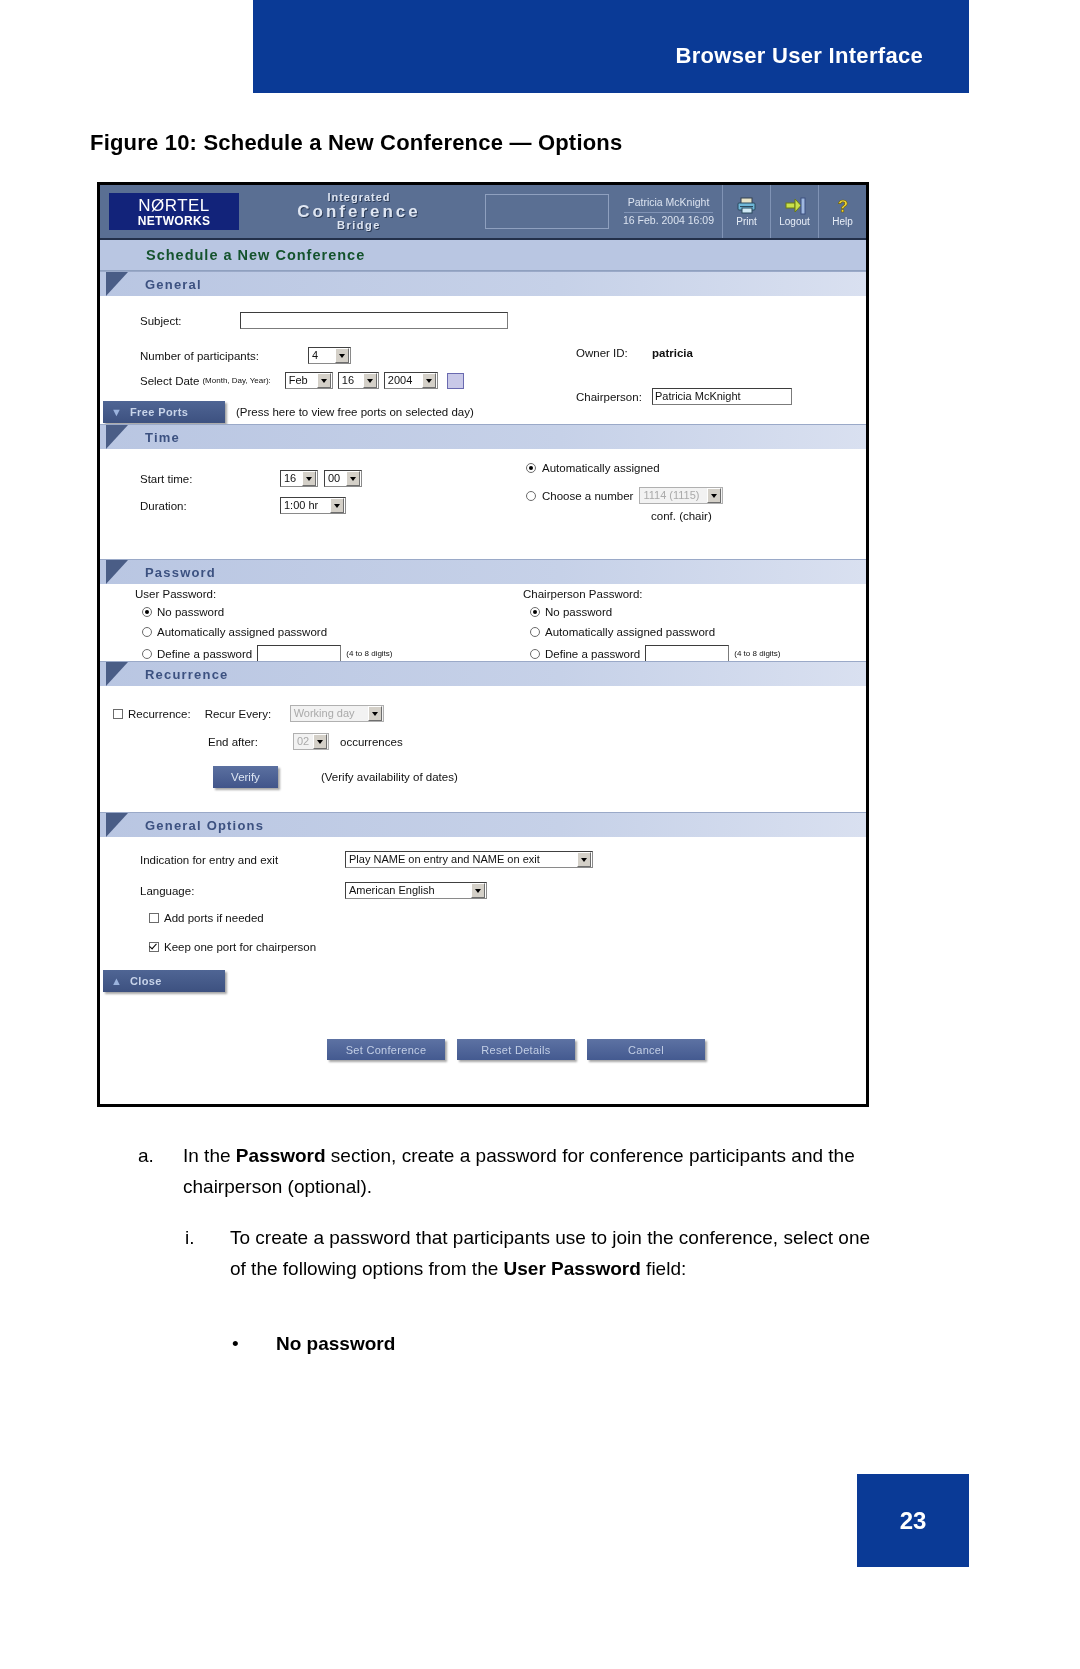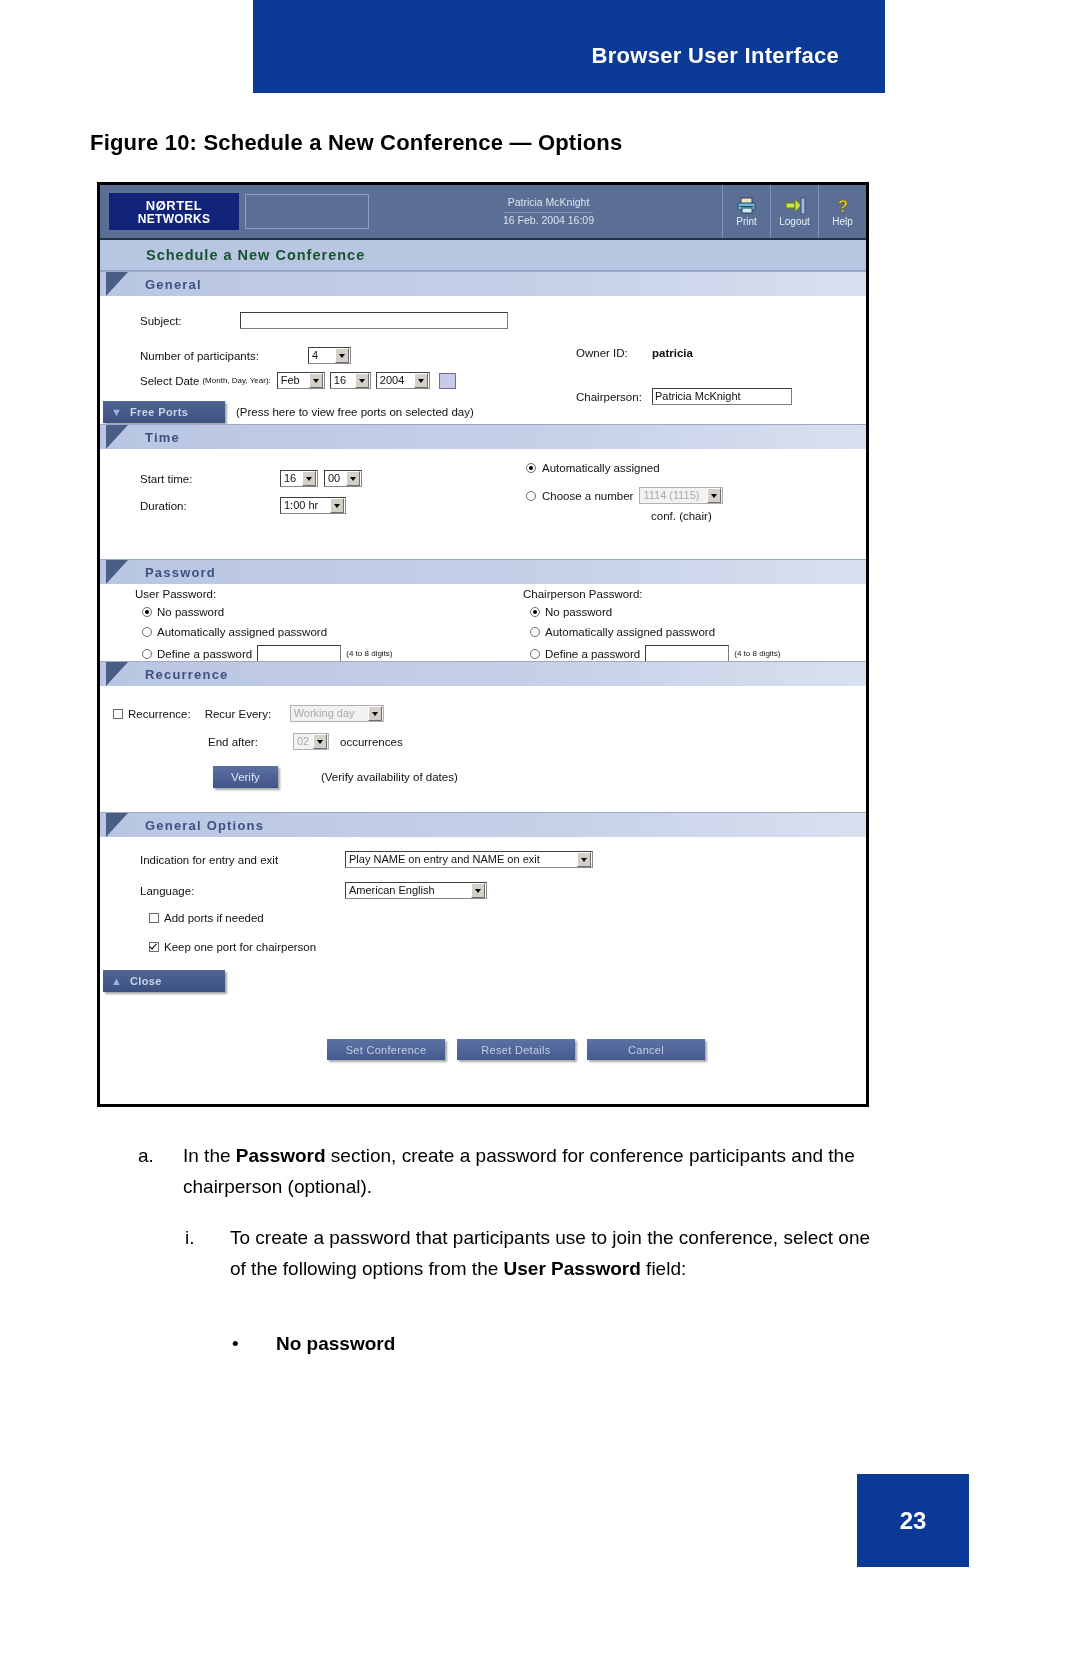--- a/index.html
+++ b/index.html
@@ -6,21 +6,21 @@
   body{
     width:1080px;height:1669px;
     background:#ffffff;
     font-family:"Liberation Sans", sans-serif;
     position:relative;
     overflow:hidden;
   }
 
   
   .top-band{
-    position:absolute;left:253px;top:0;width:632px;height:93px;
+    position:absolute;left:253px;top:0;width:716px;height:93px;
     background:#0a3a96;
   }
   .top-band .title{
     position:absolute;right:46px;top:56px;
     transform:translateY(-50%);
     color:#ffffff;font-size:22px;font-weight:bold;
     letter-spacing:.3px;
   }
 
   
@@ -47,21 +47,21 @@
     display:flex;align-items:stretch;
     border-bottom:2px solid #23304a;
   }
   .logo-box{
     width:130px;margin:8px 0 8px 9px;
     background:#12237a;
     display:flex;flex-direction:column;
     align-items:center;justify-content:center;
     color:#fff;line-height:1;
   }
-  .logo-top{font-size:13px;font-weight:bold;letter-spacing:.5px;}
+  .logo-top{font-size:17px;font-weight:normal;letter-spacing:.5px;}
   .logo-bot{font-size:12px;font-weight:bold;letter-spacing:.3px;margin-top:1px;}
   .prod-name{
     flex:0 0 240px;
     display:flex;flex-direction:column;
     align-items:center;justify-content:center;
     color:#dfe6f2;line-height:1.02;
     text-shadow:1px 1px 0 #2b3a55;
   }
   .prod-l1{font-size:11px;font-weight:bold;letter-spacing:1px;}
   .prod-l2{font-size:17px;font-weight:bold;letter-spacing:3px;}
@@ -258,20 +258,25 @@
 </div>
 
 <div class="fig-caption">Figure 10: Schedule a New Conference — Options</div>
 
 <div class="shot">
 
   <div class="app-header">
     <div class="logo-box">
       <div class="logo-top">NØRTEL</div>
       <div class="logo-bot">NETWORKS</div>
+    </div>
+    <div class="prod-name">
+      <div class="prod-l1">Integrated</div>
+      <div class="prod-l2">Conference</div>
+      <div class="prod-l3">Bridge</div>
     </div>
     <div class="blank-box"></div>
     <div class="userinfo">
       <div class="uname">Patricia McKnight</div>
       <div>16 Feb. 2004 16:09</div>
     </div>
 
     <div class="tool-btn">
       <span>
         <svg width="20" height="18" viewBox="0 0 20 18">
@@ -324,21 +329,21 @@
     <div class="row" style="position:absolute;left:40px;top:51px;">
       <div class="lbl-t" style="width:168px;">Number of participants:</div>
       <div class="sel" style="width:43px;">
         <span class="v">4</span>
         <span class="arw"></span>
       </div>
     </div>
 
     <div class="row" style="position:absolute;left:40px;top:76px;">
       <div class="lbl-t">Select Date</div>
-      <div class="lbl-s" style="margin-left:3px;margin-right:6px;">(Month, Day, Year):</div>
+      <div class="lbl-s" style="margin-left:3px;margin-right:14px;">(Month, Day, Year):</div>
       <div class="sel" style="width:48px;">
         <span class="v">Feb</span>
         <span class="arw"></span>
       </div>
       <div class="sel" style="width:41px;margin-left:5px;">
         <span class="v">16</span>
         <span class="arw"></span>
       </div>
       <div class="sel" style="width:54px;margin-left:5px;">
         <span class="v">2004</span>

